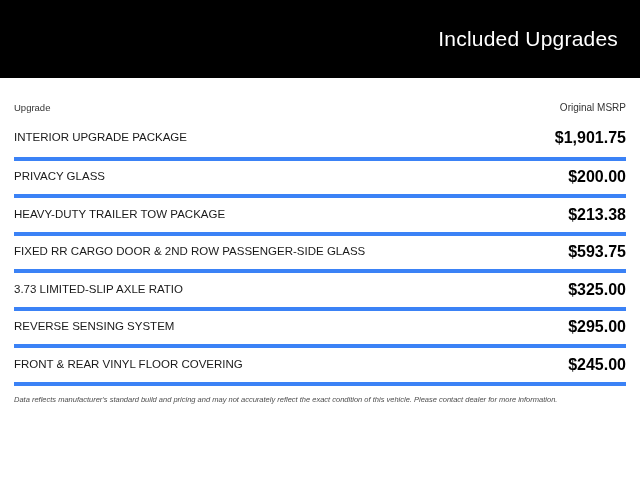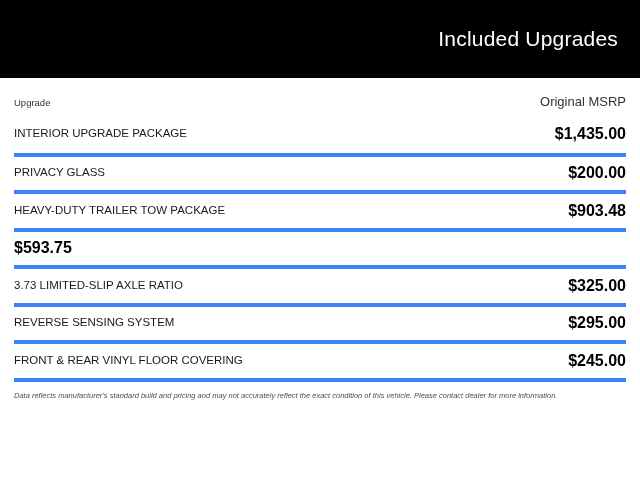--- a/index.html
+++ b/index.html
@@ -29,37 +29,37 @@
     padding-right: 22px;
     box-sizing: border-box;
   }
   .header-title {
     color: #ffffff;
     font-size: 21px;
     font-weight: 400;
     letter-spacing: 0.2px;
   }
   .content {
-    padding: 0 14px;
+    padding: 8px 14px;
     box-sizing: border-box;
   }
   .col-head {
     display: flex;
     align-items: baseline;
     justify-content: space-between;
     padding-top: 16px;
     padding-bottom: 6px;
   }
   .col-head-left {
     font-size: 9.5px;
     color: #333333;
     font-weight: 400;
   }
   .col-head-right {
-    font-size: 13px;
+    font-size: 10px;
     color: #333333;
     font-weight: 400;
   }
   .rows {
     display: block;
   }
   .row {
     display: flex;
     align-items: center;
     justify-content: space-between;
@@ -108,34 +108,35 @@
 
     <div class="col-head">
       <div class="col-head-left">Upgrade</div>
       <div class="col-head-right">Original MSRP</div>
     </div>
 
     <div class="rows">
 
       <div class="row">
         <div class="row-label">INTERIOR UPGRADE PACKAGE</div>
-        <div class="row-price">$1,435.00</div>
+        <div class="row-price">$1,901.75</div>
       </div>
 
       <div class="row">
         <div class="row-label">PRIVACY GLASS</div>
         <div class="row-price">$200.00</div>
       </div>
 
       <div class="row">
         <div class="row-label">HEAVY-DUTY TRAILER TOW PACKAGE</div>
-        <div class="row-price">$903.48</div>
+        <div class="row-price">$213.38</div>
       </div>
 
       <div class="row">
+        <div class="row-label">FIXED RR CARGO DOOR &amp; 2ND ROW PASSENGER-SIDE GLASS</div>
         <div class="row-price">$593.75</div>
       </div>
 
       <div class="row">
         <div class="row-label">3.73 LIMITED-SLIP AXLE RATIO</div>
         <div class="row-price">$325.00</div>
       </div>
 
       <div class="row">
         <div class="row-label">REVERSE SENSING SYSTEM</div>

